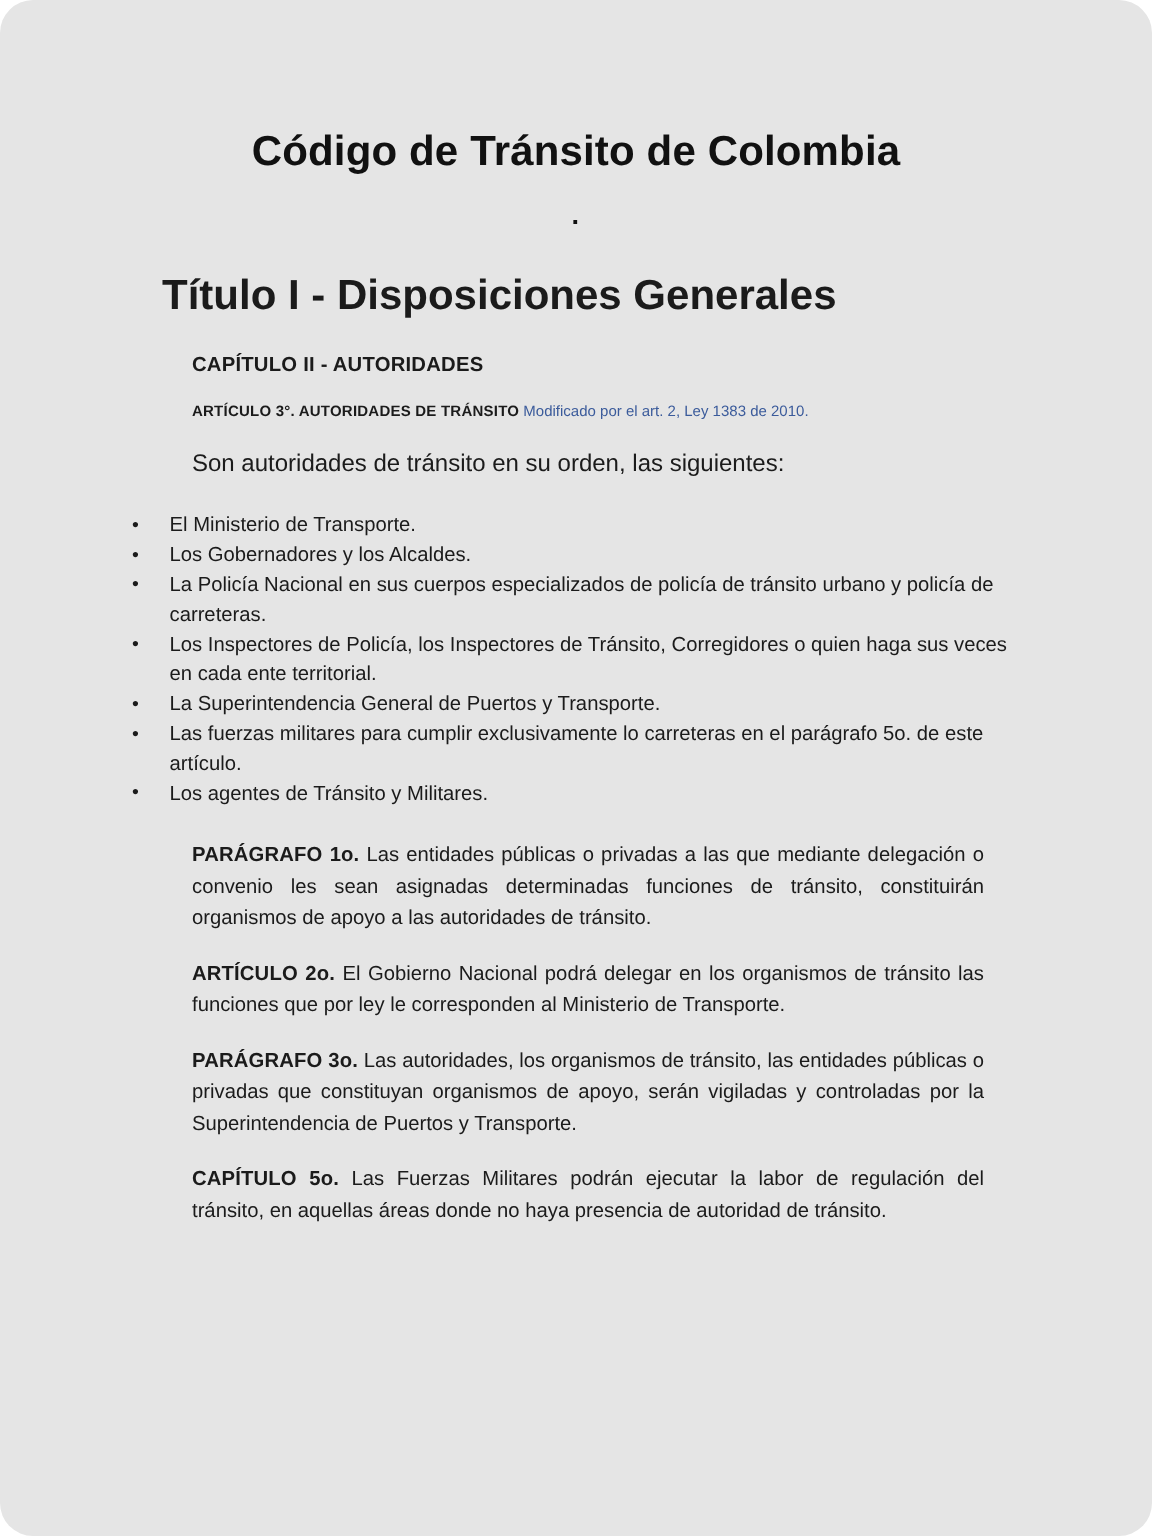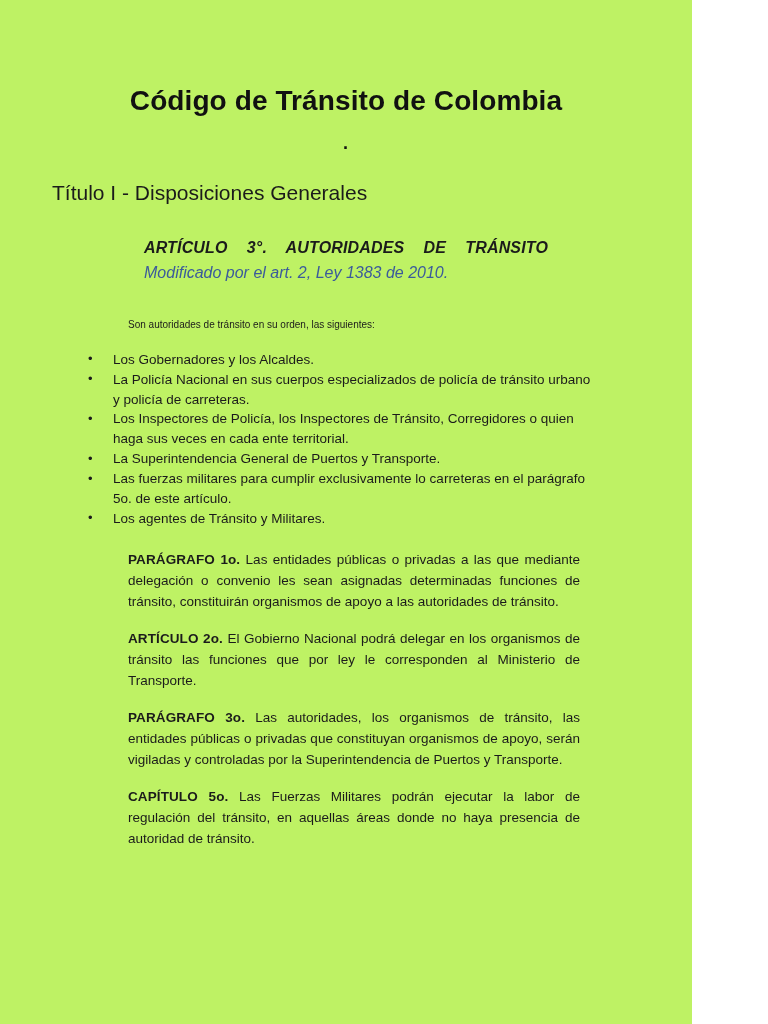--- a/index.html
+++ b/index.html
@@ -12,24 +12,25 @@
     width: 768px;
     height: 1024px;
     overflow: hidden;
     font-family: "Liberation Sans", sans-serif;
     color: #1b1b1b;
     -webkit-font-smoothing: antialiased;
   }
 
   .page {
     position: relative;
-    width: 692px;
+    width: 768px;
     height: 1024px;
-    background: #bef264;
+    background: #e5e5e5;
     box-sizing: border-box;
+    border-radius: 22px;
   }
 
   
   .doc-title {
     margin: 0;
     padding-top: 84px;
     text-align: center;
     font-size: 28px;
     font-weight: bold;
     letter-spacing: 0.1px;
@@ -43,65 +44,64 @@
     line-height: 1;
     padding-top: 22px;
     color: #111111;
     font-weight: bold;
   }
 
   
   .titulo-heading {
     margin: 0;
     padding-top: 22px;
-    padding-left: 52px;
-    font-size: 21px;
-    font-weight: normal;
+    padding-left: 108px;
+    font-size: 28px;
+    font-weight: bold;
     line-height: 1.3;
     color: #1b1b1b;
   }
 
   
   .body-block {
     padding-left: 128px;
     padding-right: 128px;
   }
 
   .capitulo-heading {
     margin: 0;
     padding-top: 18px;
     font-size: 13.5px;
     font-weight: bold;
     letter-spacing: 0.15px;
     line-height: 1.45;
   }
 
   .articulo-para {
-    margin: 16px;
+    margin: 0;
     padding-top: 14px;
-    font-size: 16px;
+    font-size: 10px;
     line-height: 1.52;
     text-align: justify;
     text-justify: inter-word;
-    font-style: italic;
   }
 
   .articulo-label {
     font-weight: bold;
     letter-spacing: 0.15px;
   }
 
   .link-blue {
     color: #3b5b9b;
   }
 
   .intro-para {
     margin: 0;
     padding-top: 16px;
-    font-size: 10px;
+    font-size: 16px;
     line-height: 1.5;
   }
 
   
   .authority-list {
     margin: 0;
     padding: 0;
     padding-top: 18px;
     padding-left: 88px;
     padding-right: 95px;
@@ -158,30 +158,32 @@
 <div class="page">
 
   <h1 class="doc-title">Código de Tránsito de Colombia</h1>
 
   <div class="title-dot">·</div>
 
   <h2 class="titulo-heading">Título I - Disposiciones Generales</h2>
 
   <div class="body-block">
 
+    <h3 class="capitulo-heading">CAPÍTULO II - AUTORIDADES</h3>
 
     <p class="articulo-para">
       <span class="articulo-label">ARTÍCULO 3°. AUTORIDADES DE TRÁNSITO</span><span> </span><span class="link-blue">Modificado por el art. 2, Ley 1383 de 2010.</span>
     </p>
 
     <p class="intro-para">Son autoridades de tránsito en su orden, las siguientes:</p>
 
   </div>
 
   <ul class="authority-list">
+    <li>El Ministerio de Transporte.</li>
     <li>Los Gobernadores y los Alcaldes.</li>
     <li>La Policía Nacional en sus cuerpos especializados de policía de tránsito urbano y policía de carreteras.</li>
     <li>Los Inspectores de Policía, los Inspectores de Tránsito, Corregidores o quien haga sus veces en cada ente territorial.</li>
     <li>La Superintendencia General de Puertos y Transporte.</li>
     <li>Las fuerzas militares para cumplir exclusivamente lo carreteras en el parágrafo 5o. de este artículo.</li>
     <li>Los agentes de Tránsito y Militares.</li>
   </ul>
 
   <div class="paragrafos">
 

